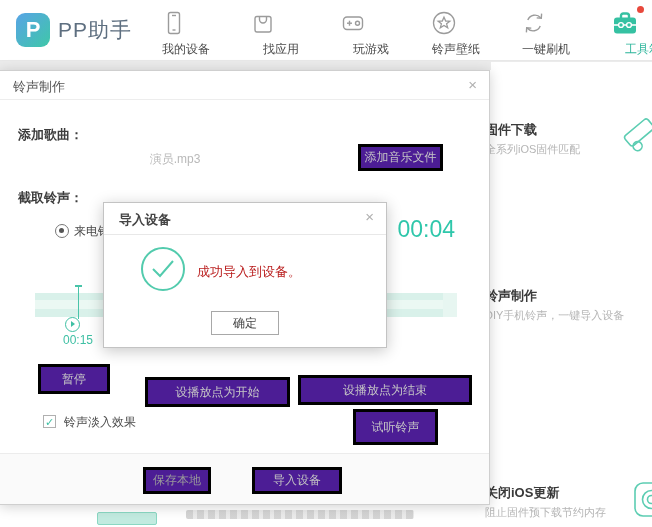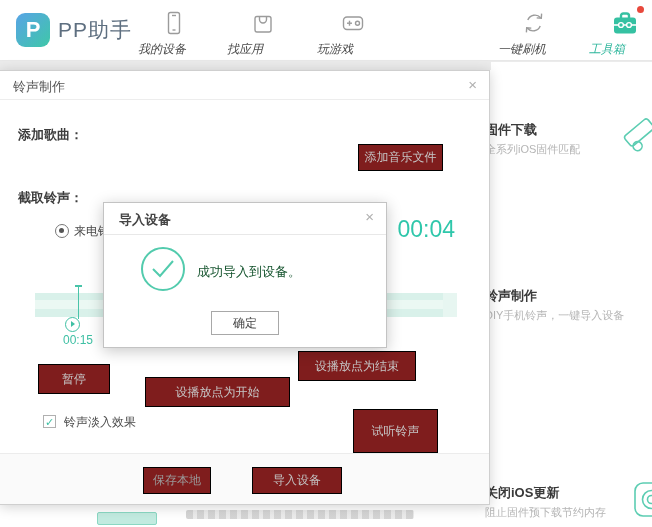--- a/index.html
+++ b/index.html
@@ -5,21 +5,21 @@
   html,body{margin:0;padding:0;}
   body{width:652px;height:527px;position:relative;overflow:hidden;background:#fff;
        font-family:"Liberation Sans","DejaVu Sans",sans-serif;color:#333;}
   
   #topbar{position:absolute;left:0;top:0;width:652px;height:60px;background:#fff;
           border-bottom:1px solid #e8e8e8;z-index:5;}
   .logo-badge{position:absolute;left:16px;top:13px;width:34px;height:34px;border-radius:9px;
           background:linear-gradient(135deg,#58a4e6,#3fc7a8);color:#fff;font-weight:bold;
           font-size:22px;text-align:center;line-height:34px;}
   .logo-text{position:absolute;left:58px;top:16px;font-size:21px;color:#5e6f80;letter-spacing:1px;}
-  .nav-item{position:absolute;top:8px;width:72px;text-align:left;cursor:pointer;font-style:italic;}
+  .nav-item{position:absolute;top:8px;width:72px;text-align:right;cursor:pointer;}
   .nav-item .ic{height:30px;display:flex;align-items:center;justify-content:center;}
   .nav-item .lb{font-size:12px;color:#4a4a4a;margin-top:3px;white-space:nowrap;}
   .nav-item.active .lb{color:#2eb69c;}
   .red-dot{position:absolute;width:7px;height:7px;border-radius:50%;background:#e8483c;left:48px;top:-2px;}
   
   #gray-band{position:absolute;left:0;top:60px;width:652px;height:10px;background:#ebebeb;}
   #tools-panel{position:absolute;left:491px;top:62px;width:171px;height:465px;background:#fff;z-index:1;}
   .tool-row{position:absolute;left:-6px;width:180px;cursor:pointer;}
   .tool-title{font-size:13px;font-weight:bold;color:#3a3a3a;white-space:nowrap;}
   .tool-sub{font-size:11px;color:#b5b5b5;margin-top:3px;white-space:nowrap;}
@@ -30,21 +30,21 @@
           background:repeating-linear-gradient(90deg,#cdcdcd 0 7px,#e8e8e8 7px 11px);}
   
   #ringtone-dialog{position:absolute;left:0;top:70px;width:490px;height:435px;background:#fff;
           border:1px solid #cfcfcf;border-left:none;box-shadow:0 2px 12px rgba(0,0,0,.18);
           box-sizing:border-box;z-index:10;}
   .dlg-header{position:absolute;left:0;top:0;width:100%;height:28px;border-bottom:1px solid #ededed;}
   .dlg-title{position:absolute;left:13px;top:7px;font-size:13px;color:#555;}
   .close-x{position:absolute;right:12px;top:6px;font-size:15px;color:#b0b0b0;cursor:pointer;line-height:1;}
   .sec-label{position:absolute;font-size:13px;font-weight:bold;color:#3c3c3c;}
   .file-name{position:absolute;left:115px;top:80px;width:120px;text-align:center;font-size:12px;color:#b9b9b9;}
-  .ghost-btn{position:absolute;background:#7f1d1d;border:1px solid #000000;color:#c6c6c6;font-size:12px;
+  .ghost-btn{position:absolute;background:#4c1d95;border:3px solid #000000;color:#c6c6c6;font-size:12px;
           text-align:center;box-sizing:border-box;cursor:pointer;font-family:inherit;padding:0;}
   .radio-outer{position:absolute;left:55px;top:153px;width:12px;height:12px;border:1px solid #777;
           border-radius:50%;cursor:pointer;}
   .radio-outer:after{content:"";position:absolute;left:2.5px;top:2.5px;width:5px;height:5px;
           border-radius:50%;background:#555;}
   .radio-label{position:absolute;left:74px;top:152px;font-size:12px;color:#4a4a4a;}
   .duration{position:absolute;right:34px;top:145px;color:#2fc7ab;font-size:23px;}
   #wave-band{position:absolute;left:35px;top:222px;width:422px;height:24px;background:#d9f1ea;cursor:pointer;}
   #wave-band .mid{position:absolute;left:0;top:7px;width:100%;height:9px;background:#ebf8f3;}
   #wave-band .cap{position:absolute;right:0;top:0;width:14px;height:100%;background:#e7f6f1;}
@@ -62,21 +62,21 @@
   .dlg-footer{position:absolute;left:0;bottom:0;width:100%;height:50px;background:#fafafa;border-top:1px solid #ececec;}
   .btn-save{color:#9a9a9a;}
   .btn-import{color:#c3c3c3;}
   
   #import-modal{position:absolute;left:103px;top:202px;width:284px;height:146px;background:#fff;
           border:1px solid #c3c3c3;box-shadow:0 3px 14px rgba(0,0,0,.22);z-index:20;box-sizing:border-box;}
   .modal-header{position:absolute;left:0;top:0;width:100%;height:31px;border-bottom:1px solid #e8e8e8;}
   .modal-title{position:absolute;left:15px;top:8px;font-size:13px;color:#444;font-weight:bold;}
   .check-circle{position:absolute;left:37px;top:44px;width:44px;height:44px;border:2px solid #52cbad;
           border-radius:50%;box-sizing:border-box;}
-  .modal-msg{position:absolute;left:93px;top:60px;font-size:13px;color:#14532d;}
+  .modal-msg{position:absolute;left:93px;top:60px;font-size:13px;color:#b91c1c;}
   .ok-btn{position:absolute;left:107px;top:108px;width:68px;height:24px;background:#fff;border:1px solid #a8a8a8;
           font-size:12px;color:#444;cursor:pointer;font-family:inherit;padding:0;}
   svg{display:block;}
 </style>
 </head>
 <body>
 
 <div id="topbar">
   <div class="logo-badge">P</div>
   <div class="logo-text">PP助手</div>
@@ -107,20 +107,29 @@
       <svg width="26" height="26" viewBox="0 0 26 26" fill="none" stroke="#9b9b9b" stroke-width="1.4">
         <rect x="3.5" y="7" width="19" height="12.5" rx="3.5"></rect>
         <line x1="7" y1="13.2" x2="12" y2="13.2"></line>
           <line x1="9.5" y1="10.7" x2="9.5" y2="15.7"></line>
         <circle cx="17.5" cy="13.2" r="2"></circle>
       </svg>
     </div>
     <div class="lb">玩游戏</div>
   </div>
 
+  <div class="nav-item" style="left:408px">
+    <div class="ic">
+      <svg width="26" height="26" viewBox="0 0 26 26" fill="none" stroke="#9b9b9b" stroke-width="1.3">
+        <circle cx="13" cy="13" r="10.5"></circle>
+        <polygon points="13,7.2 14.7,11 18.8,11.2 15.6,13.8 16.7,17.8 13,15.5 9.3,17.8 10.4,13.8 7.2,11.2 11.3,11"></polygon>
+      </svg>
+    </div>
+    <div class="lb">铃声壁纸</div>
+  </div>
 
   <div class="nav-item" style="left:498px">
     <div class="ic">
       <svg width="26" height="26" viewBox="0 0 26 26" fill="none" stroke="#9b9b9b" stroke-width="1.4">
         <path d="M6.8 10 a7.6 7.6 0 0 1 12.8-2.3"></path>
         <polyline points="20.6,3.6 20.3,8.3 15.7,7.9"></polyline>
         <path d="M19.2 16 a7.6 7.6 0 0 1 -12.8 2.3"></path>
         <polyline points="5.4,22.4 5.7,17.7 10.3,18.1"></polyline>
       </svg>
     </div>
@@ -179,45 +188,46 @@
 <div class="stub-teal" style="left:97px;top:512px;width:58px;height:11px"></div>
 <div class="stub-text" style="left:186px;top:510px;width:228px"></div>
 
 <div id="ringtone-dialog">
   <div class="dlg-header">
     <div class="dlg-title">铃声制作</div>
     <div class="close-x">×</div>
   </div>
 
   <div class="sec-label" style="left:18px;top:55px">添加歌曲：</div>
+  <div class="file-name">演员.mp3</div>
   <button class="ghost-btn" style="left:358px;top:73px;width:85px;height:27px">添加音乐文件</button>
 
   <div class="sec-label" style="left:18px;top:118px">截取铃声：</div>
   <div class="radio-outer"></div>
   <div class="radio-label">来电铃声</div>
   <div class="duration">00:04</div>
 
   <div id="wave-band">
     <div class="mid"></div>
     <div class="cap"></div>
   </div>
   <div id="marker">
     <div class="tcap"></div>
       <div class="vline"></div>
   </div>
   <div id="play-handle"></div>
   <div class="marker-time">00:15</div>
 
   <button class="ghost-btn" style="left:38px;top:293px;width:72px;height:30px">暂停</button>
   <button class="ghost-btn" style="left:145px;top:306px;width:145px;height:30px">设播放点为开始</button>
-  <button class="ghost-btn" style="left:298px;top:280px;width:118px;height:30px">设播放点为结束</button>
+  <button class="ghost-btn" style="left:298px;top:304px;width:174px;height:30px">设播放点为结束</button>
 
   <div class="cbx">✓</div>
   <div class="cbx-label">铃声淡入效果</div>
-  <button class="ghost-btn" style="left:353px;top:338px;width:85px;height:44px">试听铃声</button>
+  <button class="ghost-btn" style="left:353px;top:338px;width:85px;height:36px">试听铃声</button>
 
   <div class="dlg-footer">
     <button class="ghost-btn btn-save" style="left:143px;top:13px;width:68px;height:27px">保存本地</button>
     <button class="ghost-btn btn-import" style="left:252px;top:13px;width:90px;height:27px">导入设备</button>
   </div>
 </div>
 
 <div id="import-modal">
   <div class="modal-header">
     <div class="modal-title">导入设备</div>

